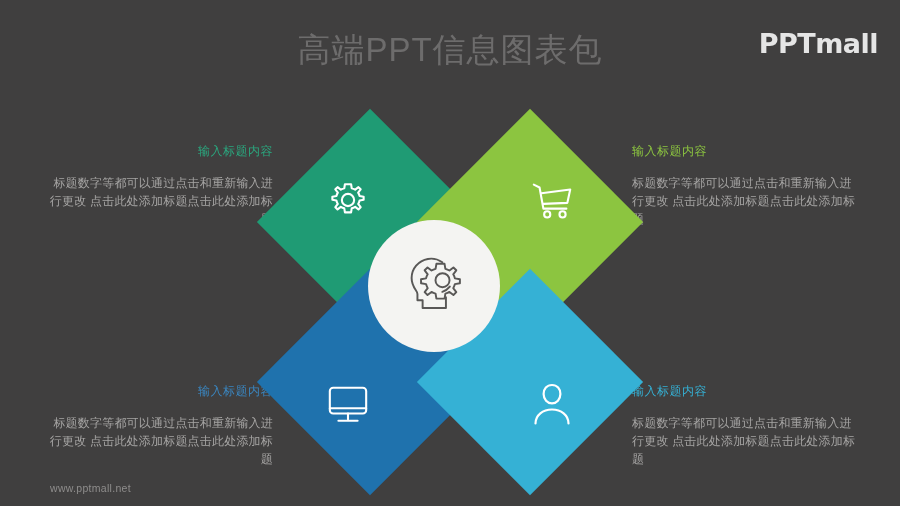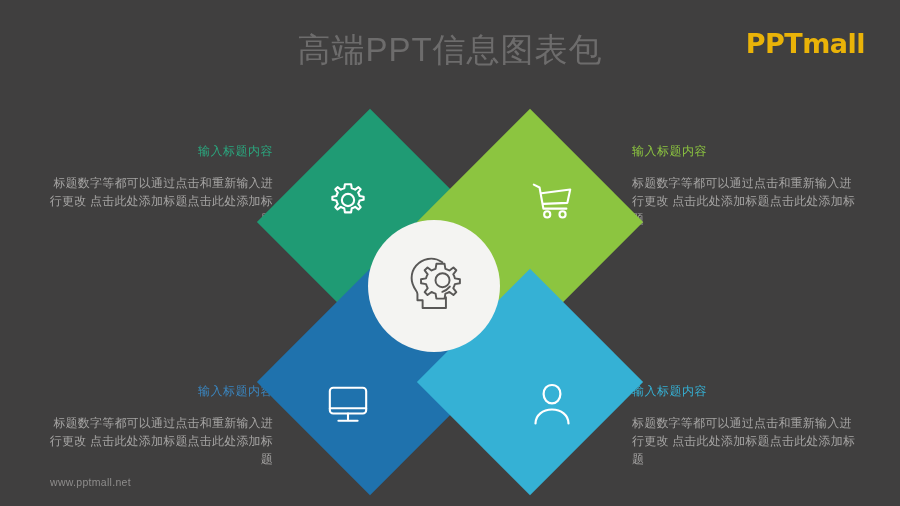--- a/index.html
+++ b/index.html
@@ -25,24 +25,24 @@
     font-size: 33px;
     font-weight: 400;
     letter-spacing: 1px;
     color: #6d6c6c;
     user-select: none;
   }
 
   #brand-logo {
     position: absolute;
     top: 28px;
-    right: 35px;
+    right: 22px;
     font-size: 27px;
     font-weight: 700;
-    color: #eab308;
+    color: #e5e5e5;
     letter-spacing: -0.5px;
     font-family: "DejaVu Sans", sans-serif;
   }
 
   
   #diagram {
     position: absolute;
     left: 290px;
     top: 142px;
     width: 320px;
@@ -110,21 +110,21 @@
     font-size: 12px;
     line-height: 1.5;
     color: #a6a5a4;
     margin: 0;
     letter-spacing: 0.2px;
   }
 
   #site-url {
     position: absolute;
     left: 50px;
-    bottom: 18px;
+    bottom: 12px;
     font-size: 10.5px;
     color: #8e8d8c;
     letter-spacing: 0.3px;
   }
 </style>
 </head>
 <body>
 
 <div id="slide-title">高端PPT信息图表包</div>
 <div id="brand-logo">PPTmall</div>

